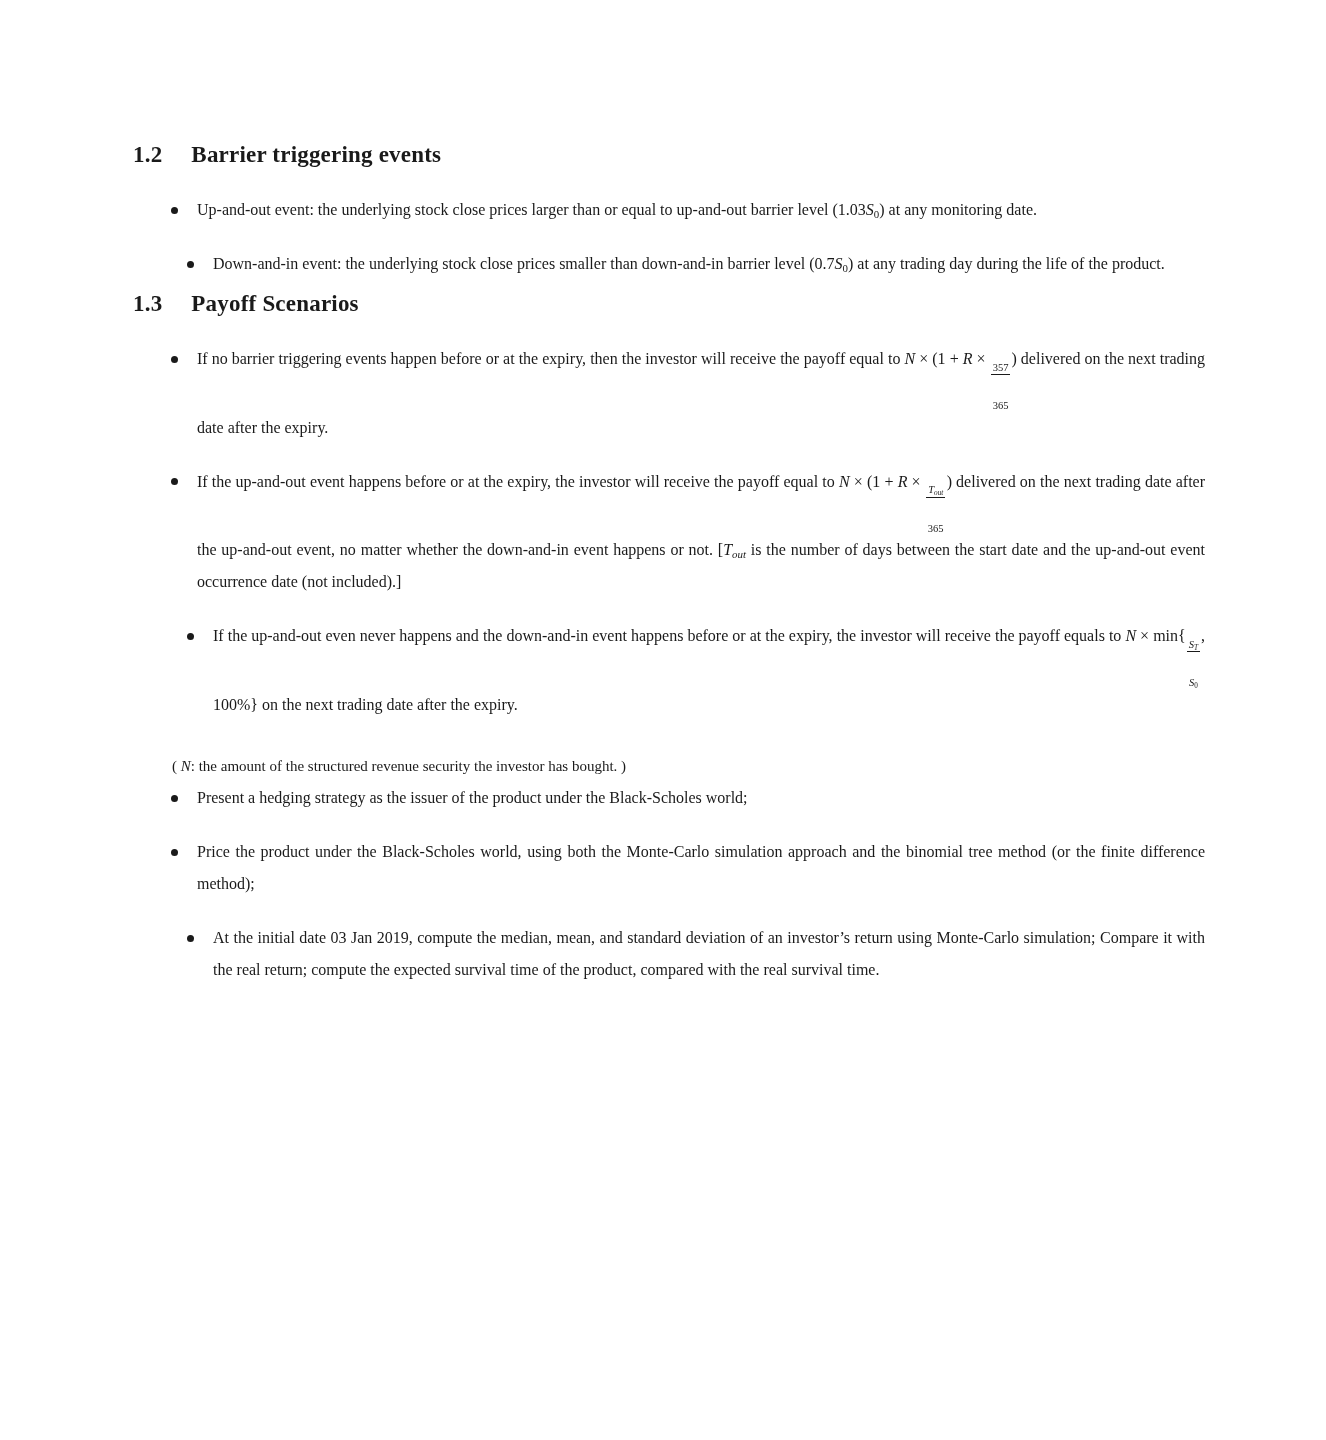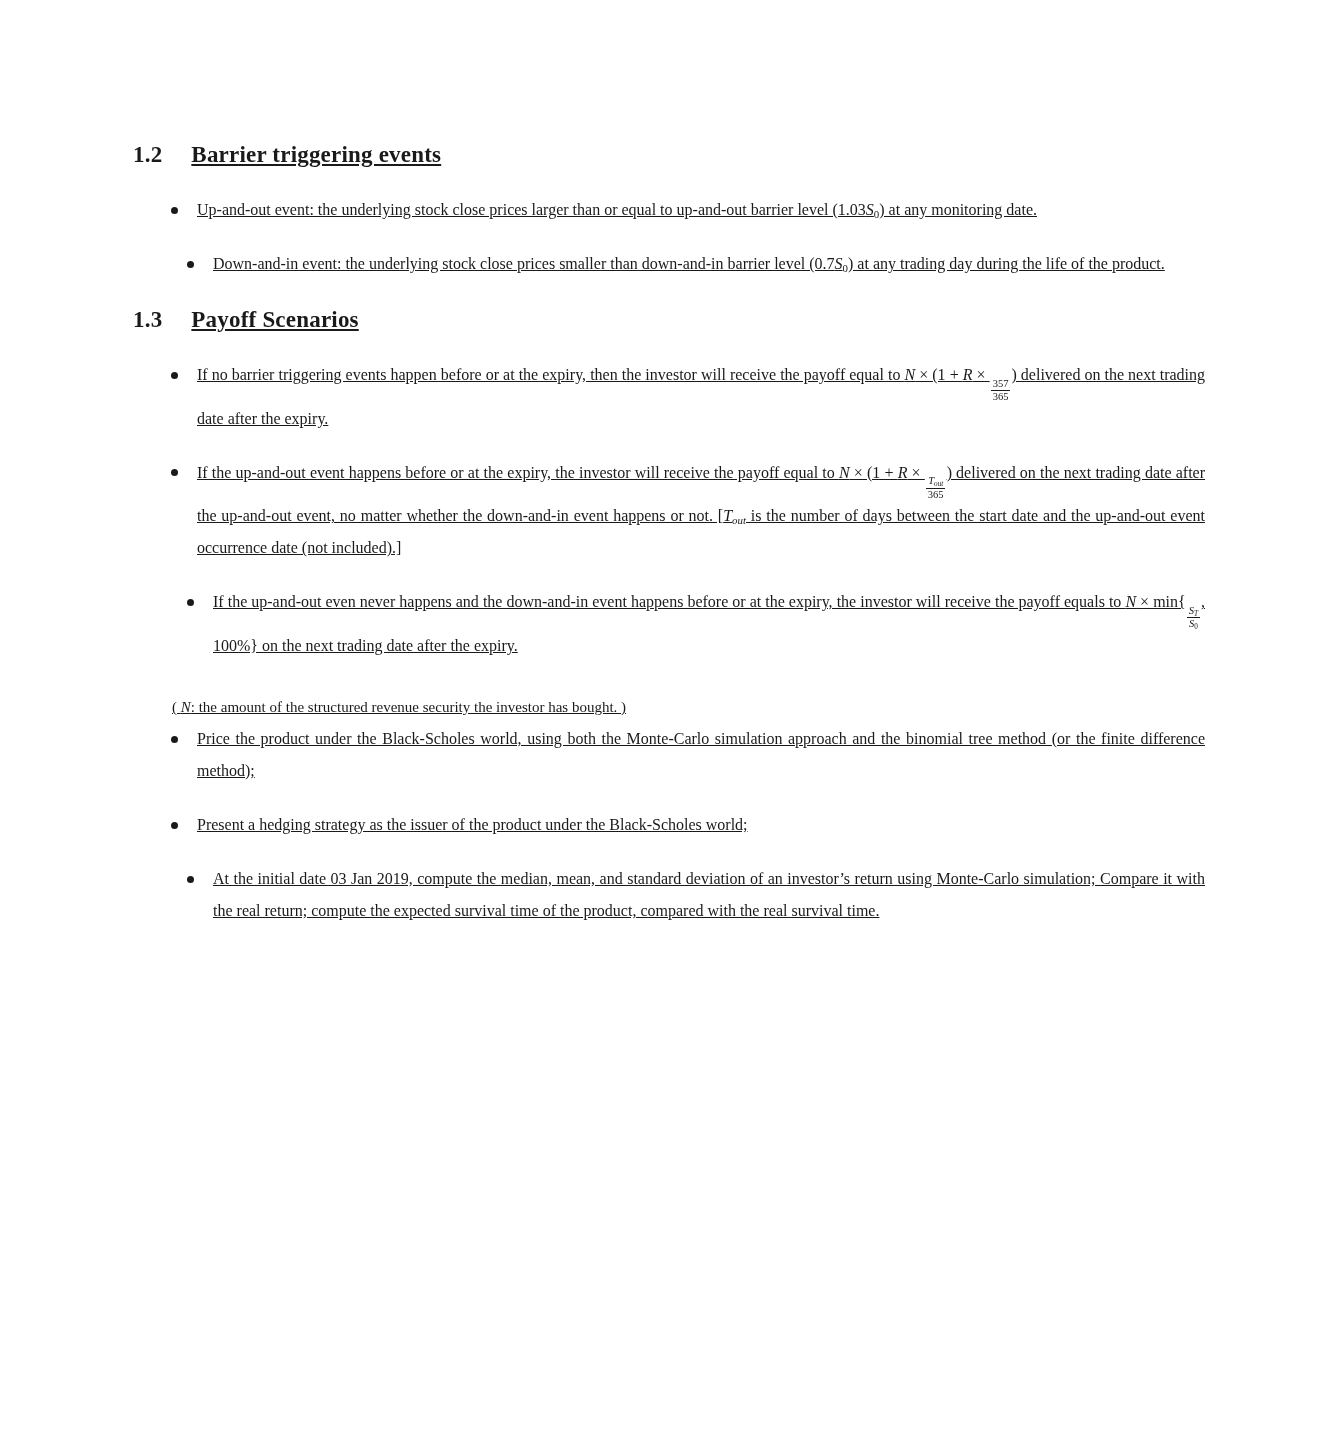--- a/index.html
+++ b/index.html
@@ -12,31 +12,30 @@
     height: 1440px;
     font-family: "Liberation Serif", "DejaVu Serif", serif;
     color: #1a1a1a;
     overflow: hidden;
   }
   .page {
     box-sizing: border-box;
     width: 1326px;
     height: 1394px;
     padding: 141px 121px 0 133px;
-    text-decoration: underline;
   }
   h2.subsection {
     font-size: 23px;
     font-weight: bold;
     margin: 0 0 25px 0;
     line-height: 28px;
     letter-spacing: 0.2px;
   }
   h2.subsection.second {
-    margin-top: 26px;
+    margin-top: 10px;
   }
   h1.section {
     font-size: 27.5px;
     font-weight: bold;
     margin: 42px 0 29px 0;
     line-height: 33px;
   }
   .sec-num { display: inline-block; margin-right: 29px; }
   ul.bullets {
     list-style: none;
@@ -68,20 +67,21 @@
   }
   .frac {
     display: inline-flex;
     flex-direction: column;
     align-items: center;
     vertical-align: -0.62em;
     font-size: 0.66em;
     line-height: 1.12;
     text-align: right;
     margin: 0 1px;
+    gap: 25px;
   }
   .frac .num {
     border-bottom: 1.3px solid #1a1a1a;
     padding: 0 2px 0.5px 2px;
   }
   .frac .den { padding: 0 2px; }
   .note {
     font-size: 15px;
     line-height: 32px;
     margin: 29px 0 0 39px;
@@ -118,19 +118,19 @@
         <li><span class="bullet-dot"></span>If the up-and-out even never happens and the down-and-in event happens before or at the expiry, the investor will receive the payoff equals to <span class="mi">N</span> × min{<span class="frac">
             <span class="num"><span class="mi">S</span><span class="msub mi">T</span></span>
             <span class="den"><span class="mi">S</span><span class="msub">0</span></span>
           </span>, 100%} on the next trading date after the expiry.</li>
       </ul>
     <p class="note">( <span class="mi">N</span>: the amount of the structured revenue security the investor has bought. )</p>
   </section>
 
   <section>
     <ul class="bullets">
+        <li><span class="bullet-dot"></span>Present a hedging strategy as the issuer of the product under the Black-Scholes world;</li>
         <li><span class="bullet-dot"></span>Price the product under the Black-Scholes world, using both the Monte-Carlo simulation approach and the binomial tree method (or the finite difference method);</li>
-        <li><span class="bullet-dot"></span>Present a hedging strategy as the issuer of the product under the Black-Scholes world;</li>
         <li><span class="bullet-dot"></span>At the initial date 03 Jan 2019, compute the median, mean, and standard deviation of an investor’s return using Monte-Carlo simulation; Compare it with the real return; compute the expected survival time of the product, compared with the real survival time.</li>
       </ul>
   </section>
 
 </main>
 
 </body></html>

